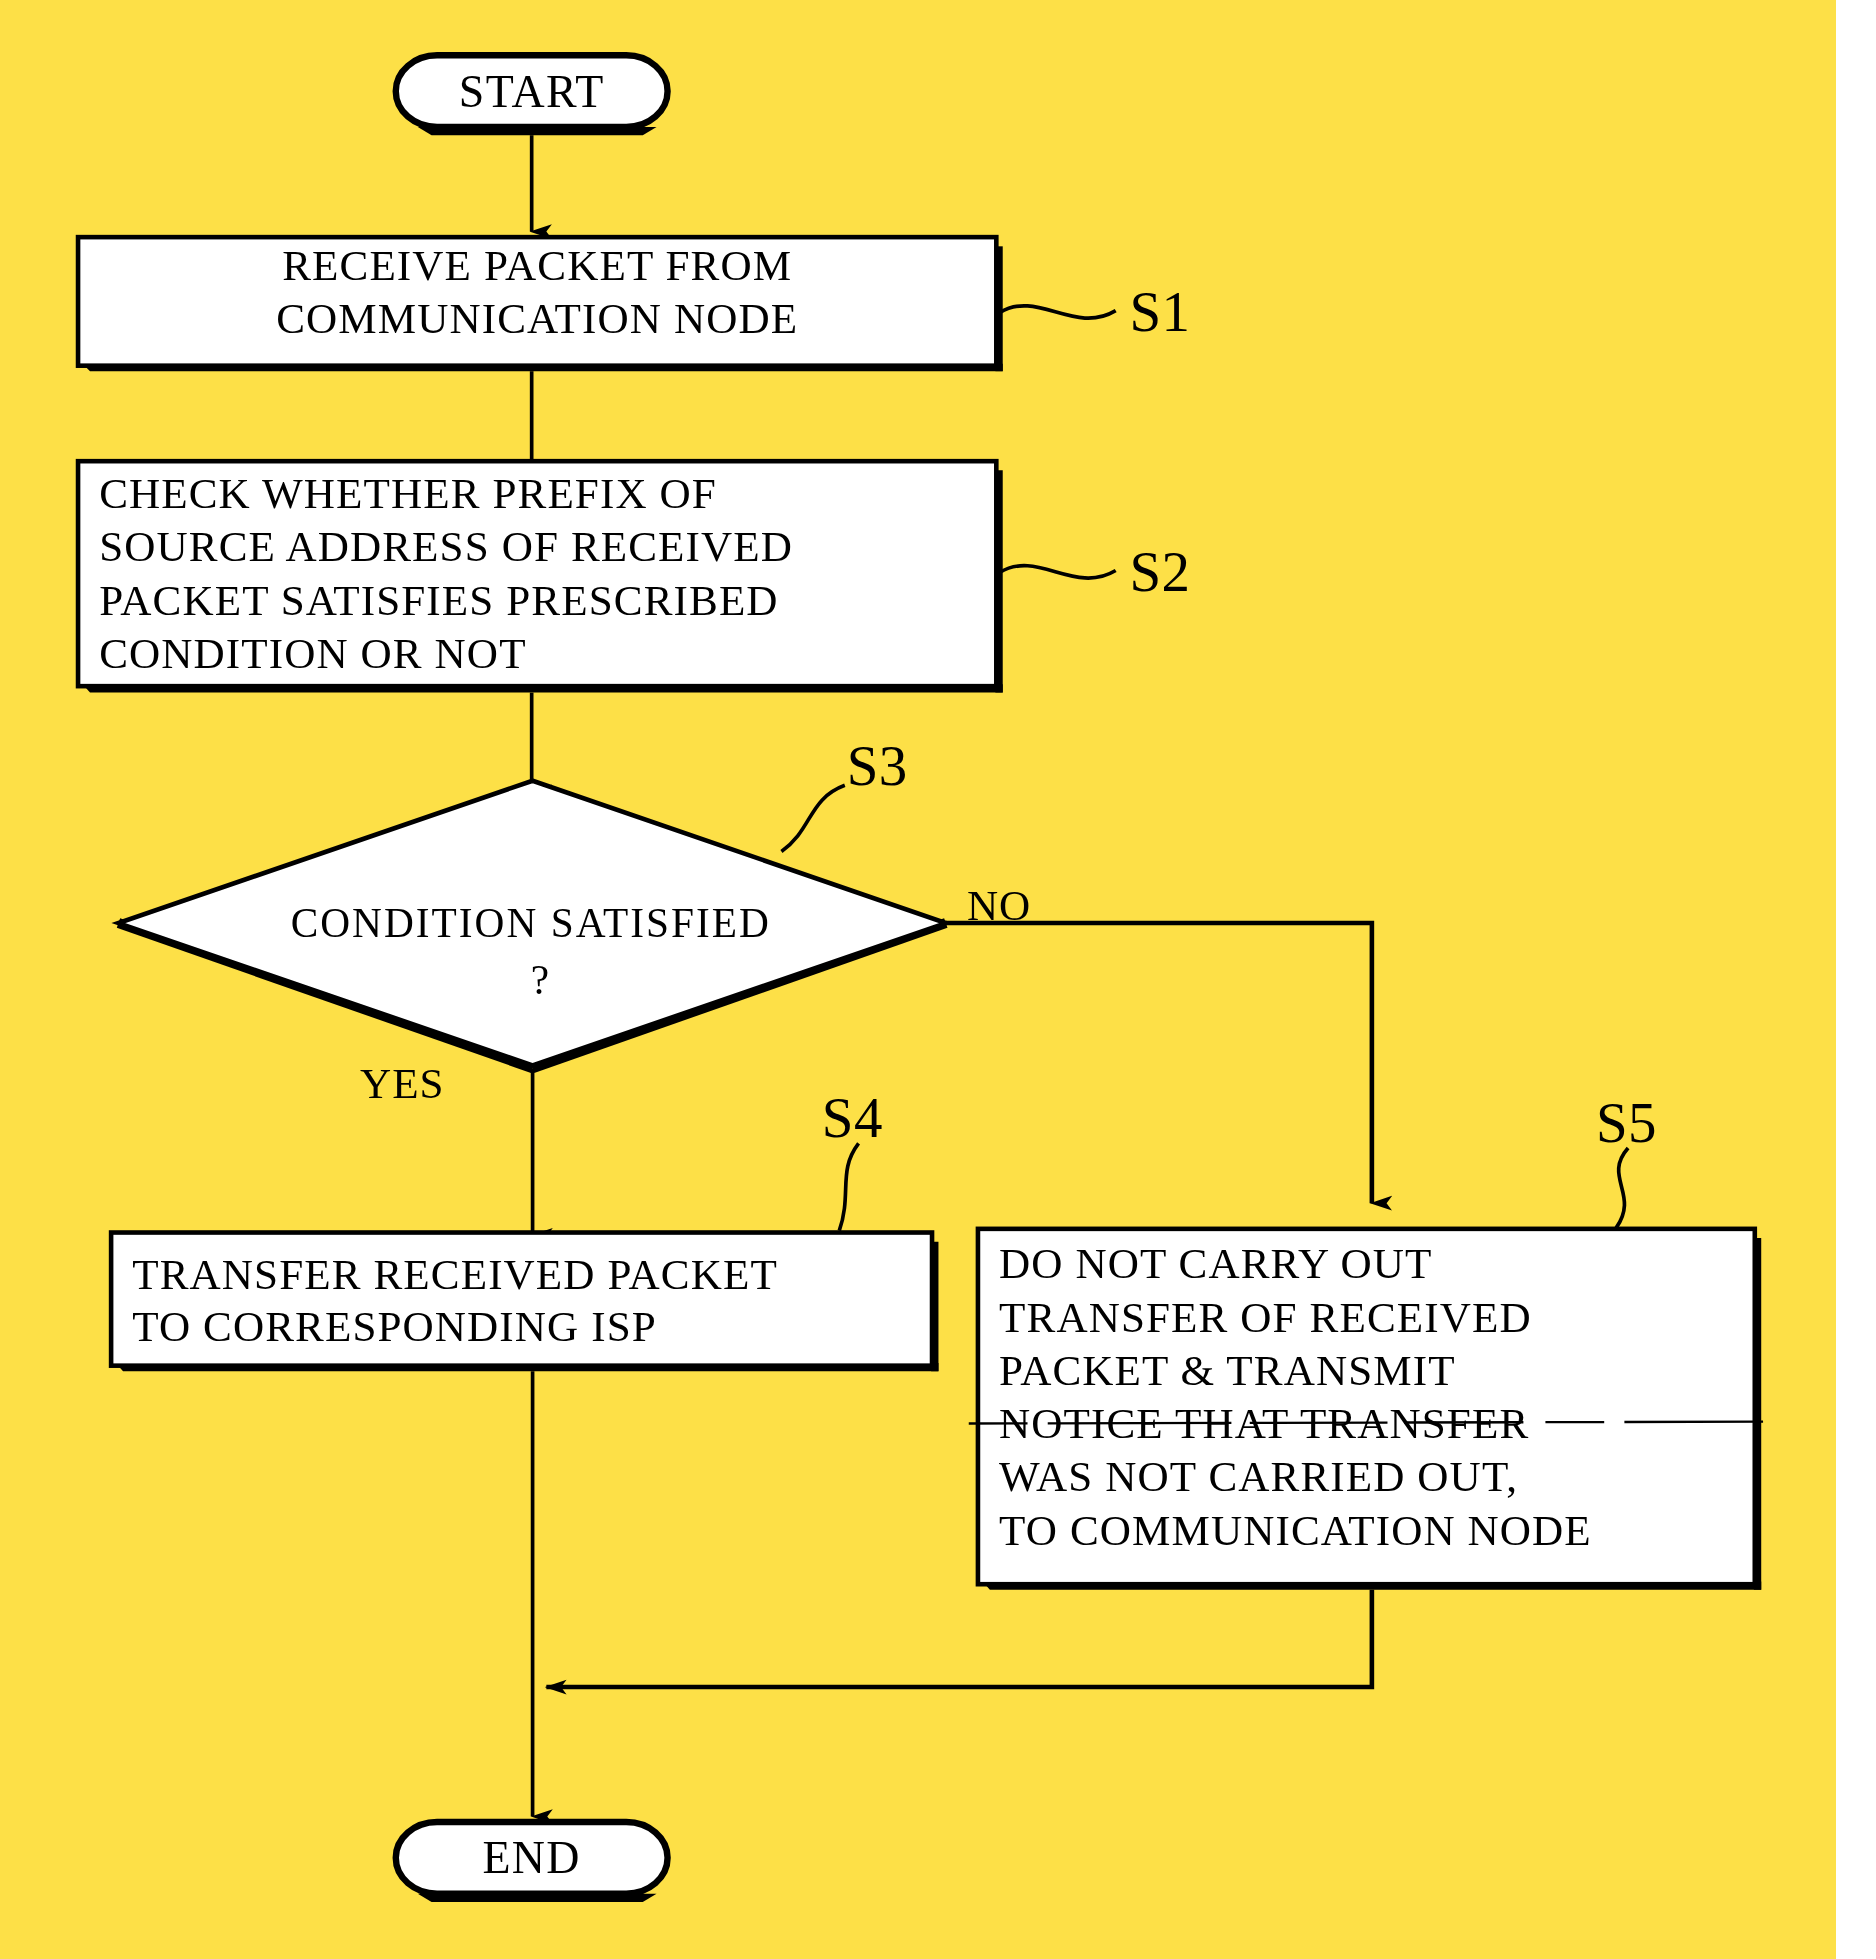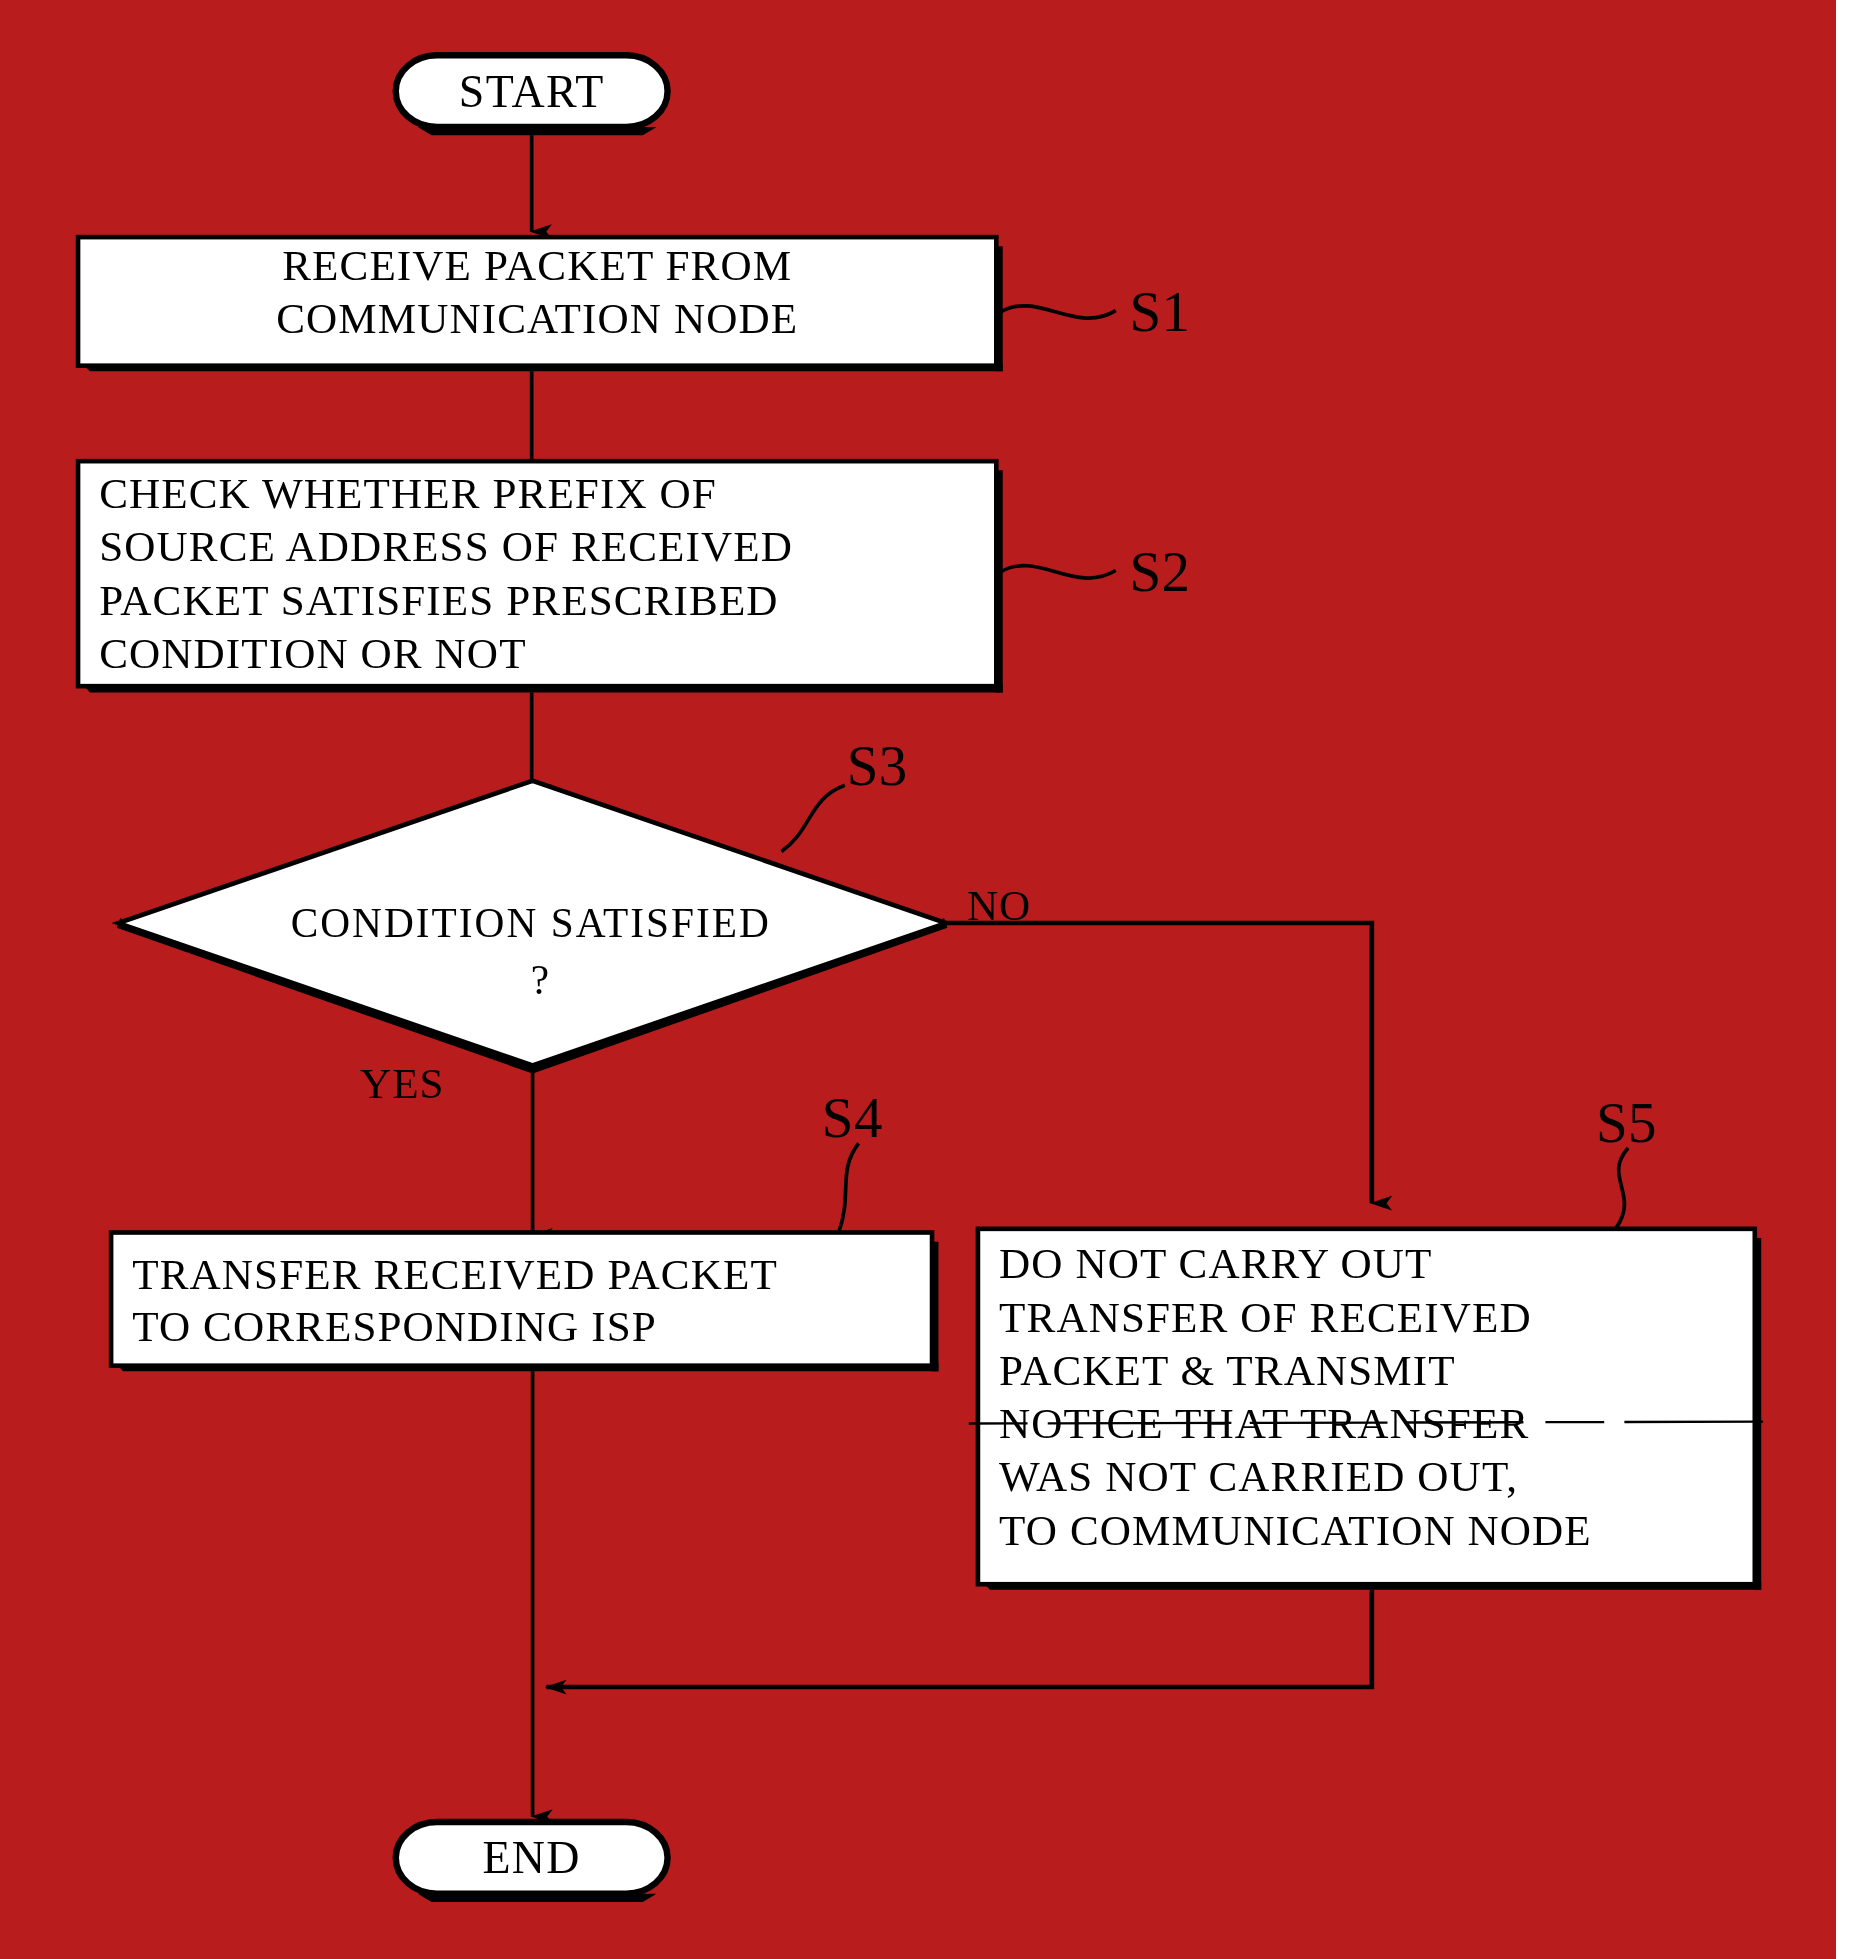--- a/index.html
+++ b/index.html
@@ -10,21 +10,21 @@
   body {
     width: 1876px;
     height: 1960px;
     font-family: "Liberation Serif", "DejaVu Serif", serif;
     overflow: hidden;
   }
   #flowchart-root {
     position: relative;
     width: 1836px;
     height: 1960px;
-    background: #b91c1c;
+    background: #fde047;
   }
   svg#diagram {
     display: block;
     width: 1876px;
     height: 1960px;
   }
   .node-shape {
     fill: #ffffff;
     stroke: #000000;
     stroke-width: 5;

